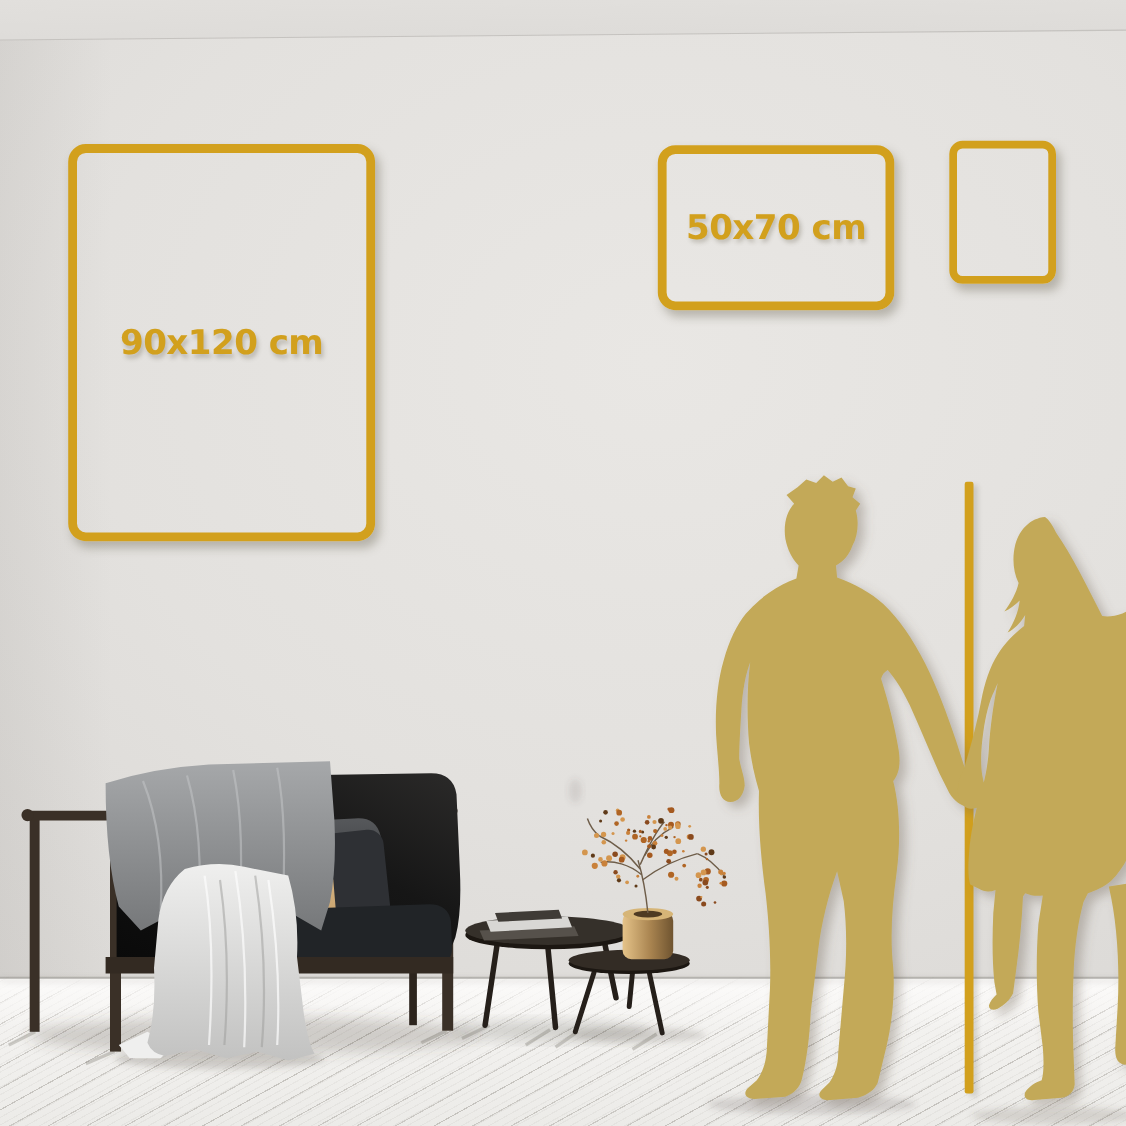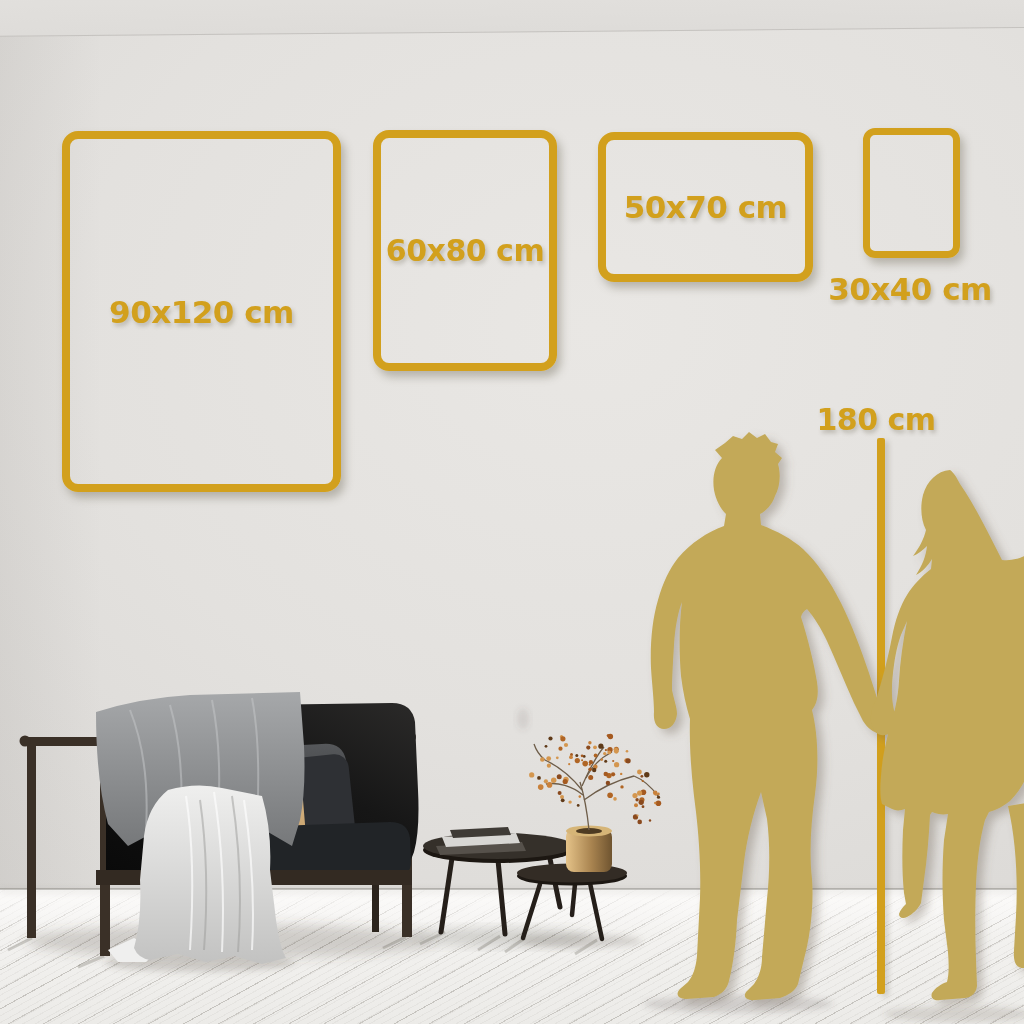--- a/index.html
+++ b/index.html
@@ -300,30 +300,25 @@
           <circle cx="627.0" cy="751.2" r="1.3" fill="#d4964e"></circle>
           <circle cx="610.4" cy="736.5" r="2.7" fill="#a55a20"></circle>
           <circle cx="608.2" cy="735.5" r="1.5" fill="#a55a20"></circle>
         </g>
     </g>
   </svg>
 
   <div class="size-frame f1">
     <span class="frame-label">90x120 cm</span>
   </div>
-  <div class="size-frame f2">
-    <span class="frame-label">60x80 cm</span>
-  </div>
   <div class="size-frame f3">
     <span class="frame-label">50x70 cm</span>
   </div>
   <div class="size-frame f4"></div>
-  <div class="standalone-label label-30x40">30x40 cm</div>
-
-  <div class="standalone-label label-180">180 cm</div>
+
   <div class="height-line"></div>
 
   <svg class="silhouettes" viewBox="0 0 1024 1024">
     <defs>
       <filter id="silShadow" x="-20%" y="-20%" width="150%" height="150%">
         <feDropShadow dx="6" dy="5" stdDeviation="5" flood-color="#6a6150" flood-opacity="0.35"></feDropShadow>
       </filter>
     </defs>
     <g filter="url(#silShadow)">
       <path d="

